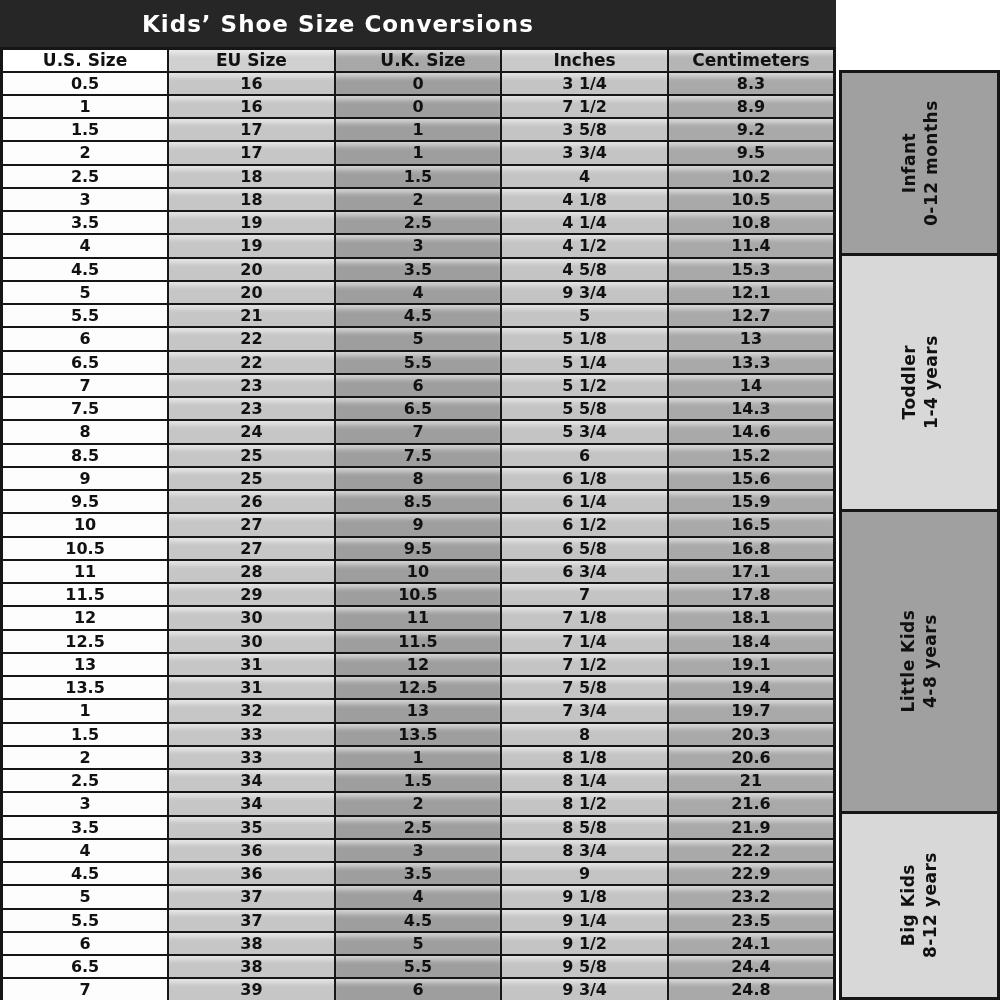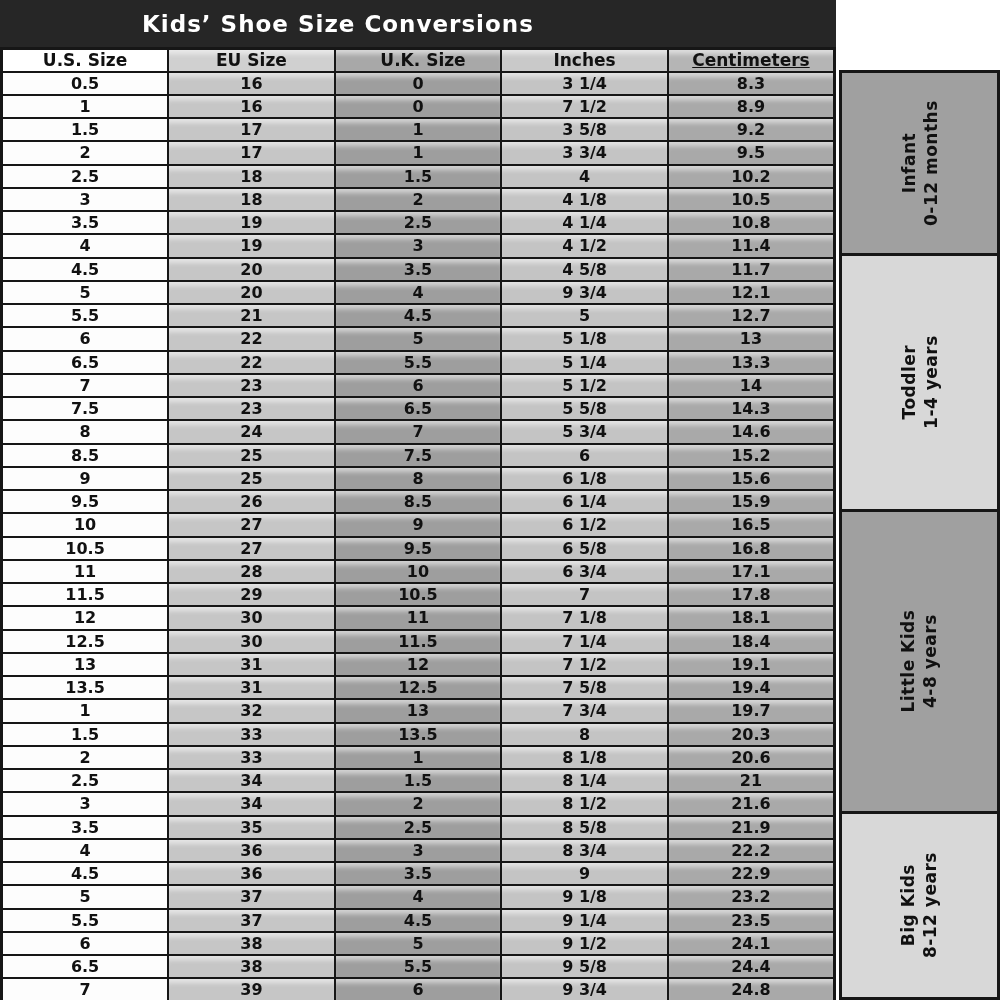--- a/index.html
+++ b/index.html
@@ -64,21 +64,21 @@
     box-shadow: inset 0 7px 5px -3px rgba(255,255,255,0.55);
   }
   table.conv thead tr { height: 23px; margin-top: 16px; }
   table.conv tbody tr { height: 23.25px; }
   table.conv th { font-size: 17px; }
   table.conv td { font-size: 16px; }
   .hdr0 { background: var(--hdr-us); }
   .hdr1 { background: var(--hdr-eu); }
   .hdr2 { background: var(--hdr-uk); padding-left: 10px; }
   .hdr3 { background: var(--hdr-inches); }
-  .hdr4 { background: var(--hdr-cm); text-decoration: underline; }
+  .hdr4 { background: var(--hdr-cm); }
   .col0 { background: var(--col-us); box-shadow: none !important; }
   .col1 { background: var(--col-eu); }
   .col2 { background: var(--col-uk); }
   .col3 { background: var(--col-inches); }
   .col4 { background: var(--col-cm); }
 
   .sidebar {
     width: 164px;
     height: 1000px;
     display: flex;
@@ -185,21 +185,21 @@
             <td class="col1">19</td>
             <td class="col2">3</td>
             <td class="col3">4 1/2</td>
             <td class="col4">11.4</td>
           </tr>
           <tr>
             <td class="col0">4.5</td>
             <td class="col1">20</td>
             <td class="col2">3.5</td>
             <td class="col3">4 5/8</td>
-            <td class="col4">11.7</td>
+            <td class="col4">15.3</td>
           </tr>
           <tr>
             <td class="col0">5</td>
             <td class="col1">20</td>
             <td class="col2">4</td>
             <td class="col3">9 3/4</td>
             <td class="col4">12.1</td>
           </tr>
           <tr>
             <td class="col0">5.5</td>

